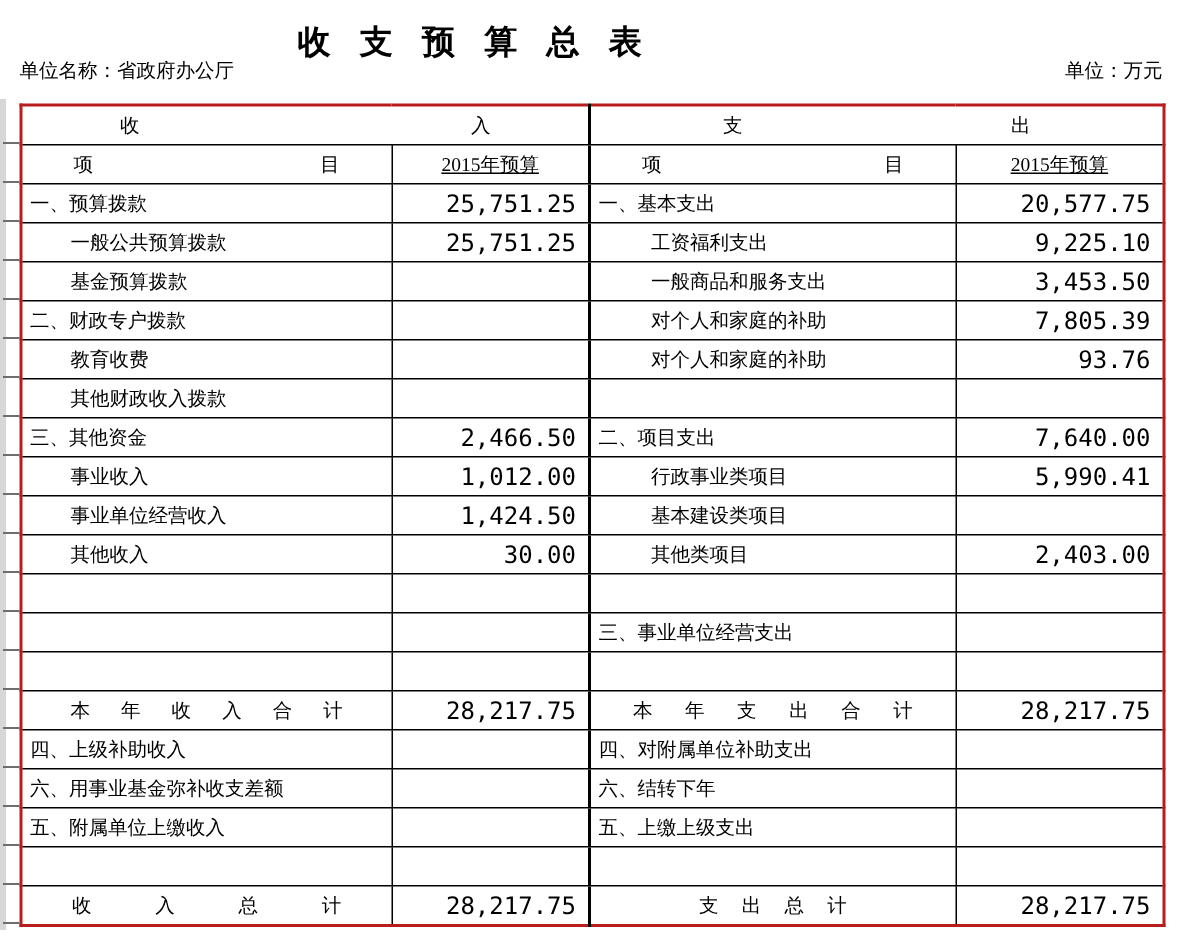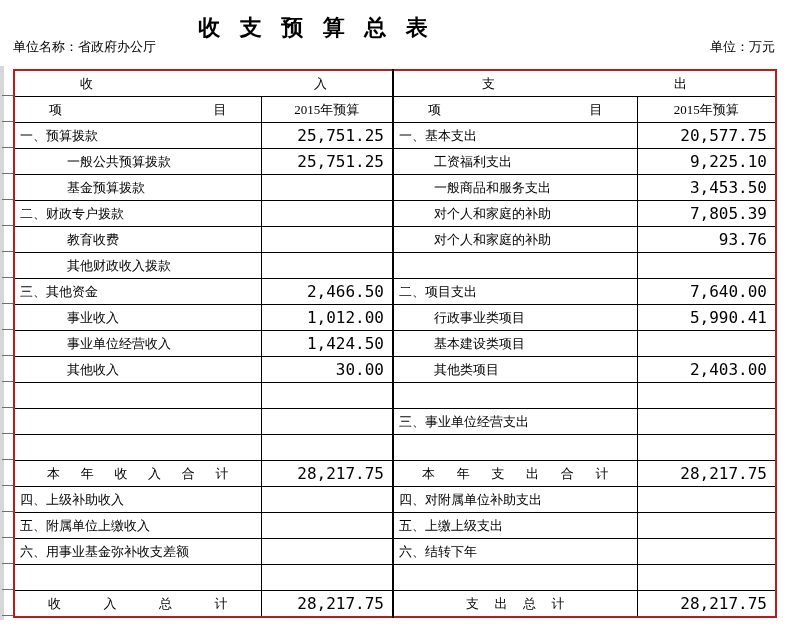--- a/index.html
+++ b/index.html
@@ -31,28 +31,28 @@
     position:absolute;left:13px;top:69px;width:762px;
     border-collapse:collapse;table-layout:fixed;
     border:2px solid #b91c1c;
   }
   td{
     border:1px solid #000;height:25px;padding:0;
     font-size:13px;line-height:25px;white-space:nowrap;overflow:hidden;
     vertical-align:middle;
   }
   td.mid{border-left-width:2px;}
-  td.c{text-align:center;}
+  td.c{text-align:center;text-decoration:underline;}
   td.amt{
     text-align:right;padding-right:8px;
     font-family:"DejaVu Sans Mono","Liberation Mono",monospace;
     font-size:16px;letter-spacing:0;
   }
   td.lab{text-align:left;padding-left:5px;}
-  td.ind-i{padding-left:52px;}
+  td.ind-i{padding-left:32px;}
   td.ind-e{padding-left:40px;}
   td.dist{
     text-align:justify;text-align-last:justify;
     text-justify:inter-character;
   }
   td.sec-i{padding:0 65px;}
   td.sec-e{padding:0 88px;}
   td.item-h{padding:0 34px;}
   td.sum-i{padding:0 32px;}
   td.sum-e{padding:0 28px;}
@@ -176,29 +176,29 @@
         <td class="dist sum-e mid">本 年 支 出 合 计</td>
         <td class="amt">28,217.75</td>
       </tr>
       <tr>
         <td class="lab">四、上级补助收入</td>
         <td class="amt"></td>
         <td class="lab mid">四、对附属单位补助支出</td>
         <td class="amt"></td>
       </tr>
       <tr>
+        <td class="lab">六、用事业基金弥补收支差额</td>
+        <td class="amt"></td>
+        <td class="lab mid">六、结转下年</td>
+        <td class="amt"></td>
+      </tr>
+      <tr>
         <td class="lab">五、附属单位上缴收入</td>
         <td class="amt"></td>
         <td class="lab mid">五、上缴上级支出</td>
-        <td class="amt"></td>
-      </tr>
-      <tr>
-        <td class="lab">六、用事业基金弥补收支差额</td>
-        <td class="amt"></td>
-        <td class="lab mid">六、结转下年</td>
         <td class="amt"></td>
       </tr>
       <tr>
         <td class="lab"></td>
         <td class="amt"></td>
         <td class="lab mid"></td>
         <td class="amt"></td>
       </tr>
       <tr>
         <td class="dist tot-i">收 入 总 计</td>

